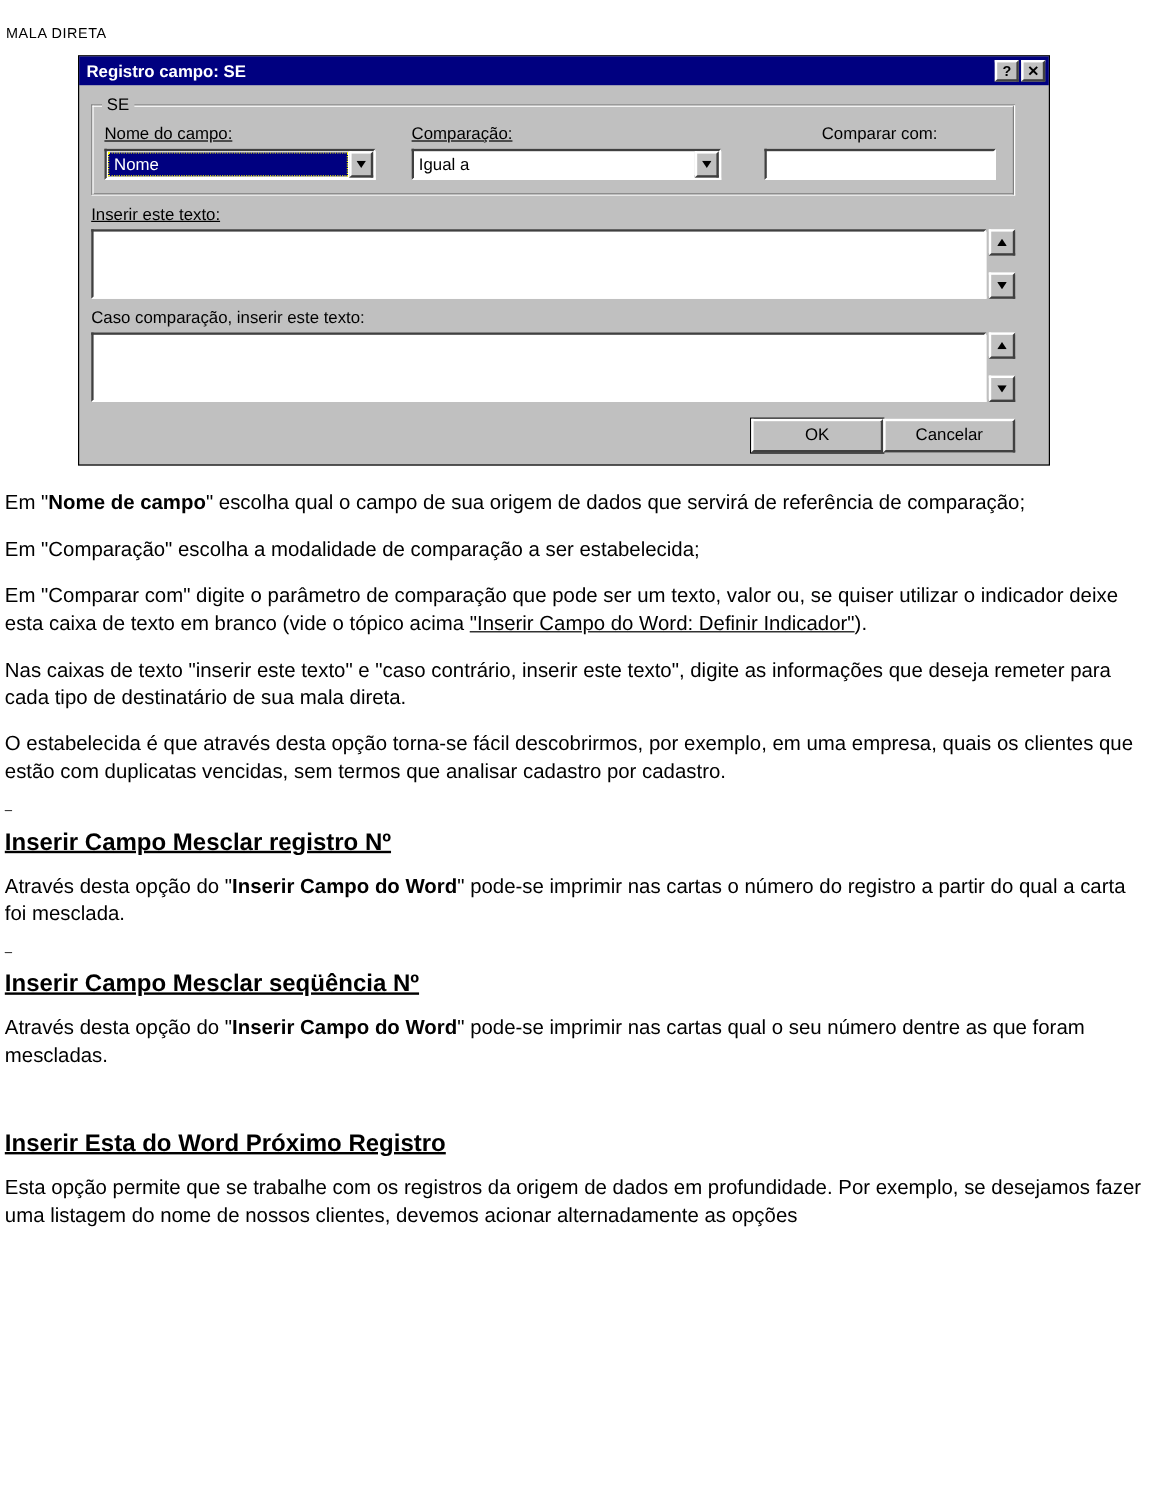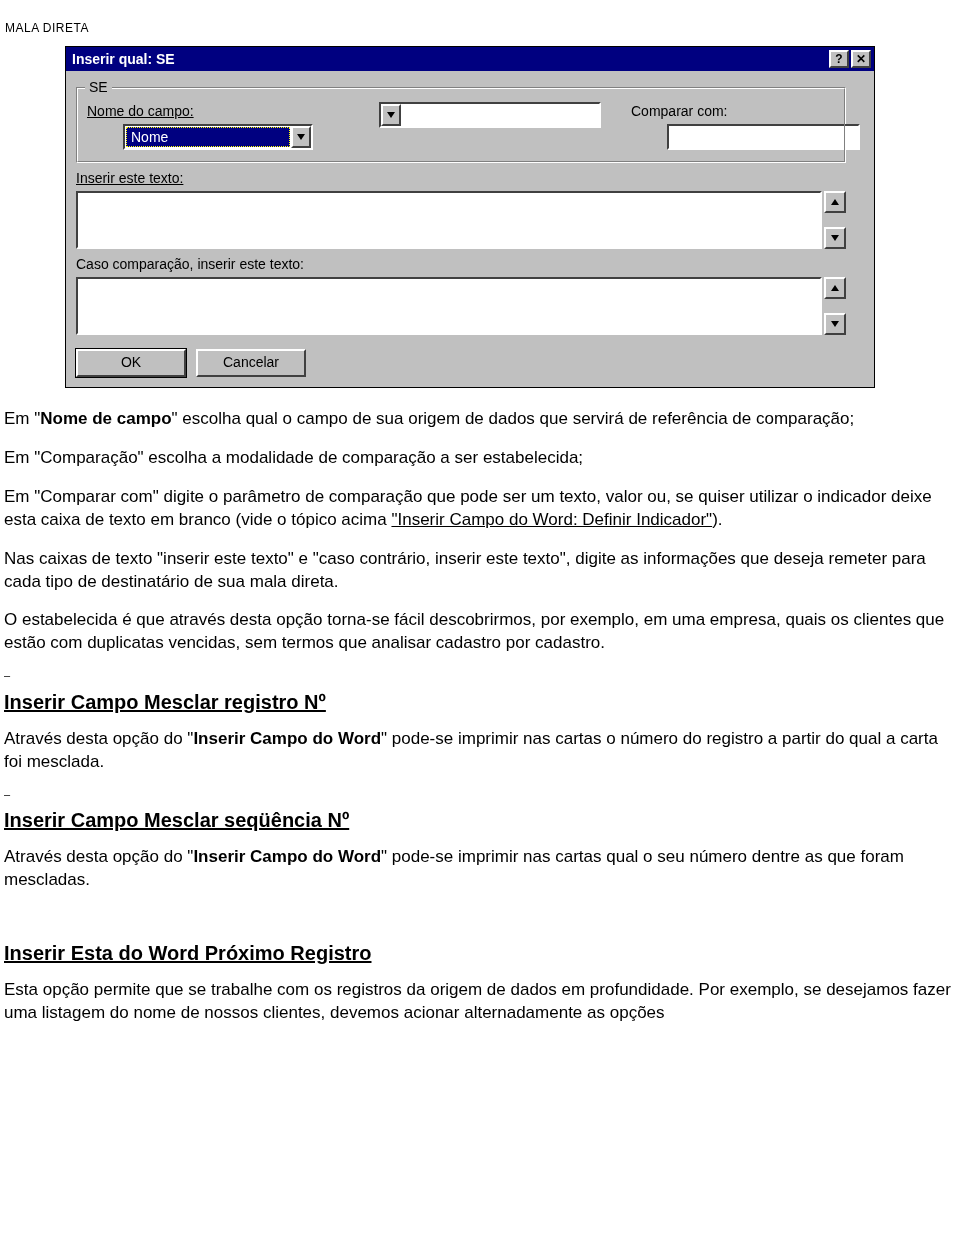--- a/index.html
+++ b/index.html
@@ -83,31 +83,30 @@
   }
   .row1 {
     display: flex;
     gap: 30px;
     margin-top: 4px;
   }
   .col { display: flex; flex-direction: column; }
   .col-label { font-size: 14px; margin-bottom: 3px; }
   .col1 { flex: 0 0 226px; }
   .col2 { flex: 0 0 258px; }
-  .col3 { flex: 1; }
+  .col3 { flex: 1; align-items: center; }
   .sunken {
     border-top: 2px solid #404040;
     border-left: 2px solid #404040;
     border-right: 2px solid #ffffff;
     border-bottom: 2px solid #ffffff;
     background: #ffffff;
     height: 26px;
     display: flex;
     align-items: stretch;
-    margin-left: 36px;
   }
   .combo-sel {
     flex: 1;
     margin: 1px;
     background: #000080;
     color: #ffffff;
     padding: 2px 4px;
     font-size: 14px;
     display: flex;
     align-items: center;
@@ -172,21 +171,21 @@
     border-right: 2px solid #404040;
     border-bottom: 2px solid #404040;
     display: flex;
     align-items: center;
     justify-content: center;
   }
   .spin-btn svg { width: 8px; height: 6px; }
   .sec-label { margin-top: 6px; font-size: 14px; }
   .btn-row {
     display: flex;
-    gap: 10px;
+    justify-content: flex-end;
     margin-top: 14px;
   }
   .btn {
     width: 110px;
     height: 28px;
     background: #c0c0c0;
     border-top: 2px solid #ffffff;
     border-left: 2px solid #ffffff;
     border-right: 2px solid #404040;
     border-bottom: 2px solid #404040;
@@ -216,42 +215,44 @@
   .u { text-decoration: underline; }
   .uline { text-decoration: underline; }
 </style>
 </head>
 <body>
 
 <div class="page-header">MALA DIRETA</div>
 
 <div class="dialog">
   <div class="titlebar">
-    <span class="titlebar-text">Inserir qual: SE</span>
+    <span class="titlebar-text">Registro campo: SE</span>
     <div class="tb-btn">?</div>
     <div class="tb-btn">✕</div>
   </div>
   <div class="dialog-body">
     <div class="groupbox">
       <div class="groupbox-inner"></div>
       <div class="groupbox-label">SE</div>
       <div class="row1">
         <div class="col col1">
           <span class="col-label"><span class="uline">Nome do campo:</span></span>
           <div class="sunken">
             <div class="combo-sel">Nome</div>
             <div class="drop-btn">
               <svg viewBox="0 0 8 6">
                   <polygon points="0,0 8,0 4,6" fill="#000"></polygon>
                 </svg>
             </div>
           </div>
         </div>
         <div class="col col2">
+          <span class="col-label"><span class="uline">Comparação:</span></span>
           <div class="sunken">
+            <div class="combo-plain">Igual a</div>
             <div class="drop-btn">
               <svg viewBox="0 0 8 6">
                   <polygon points="0,0 8,0 4,6" fill="#000"></polygon>
                 </svg>
             </div>
           </div>
         </div>
         <div class="col col3">
           <span class="col-label"><span>Comparar com:</span></span>
           <div class="sunken">

